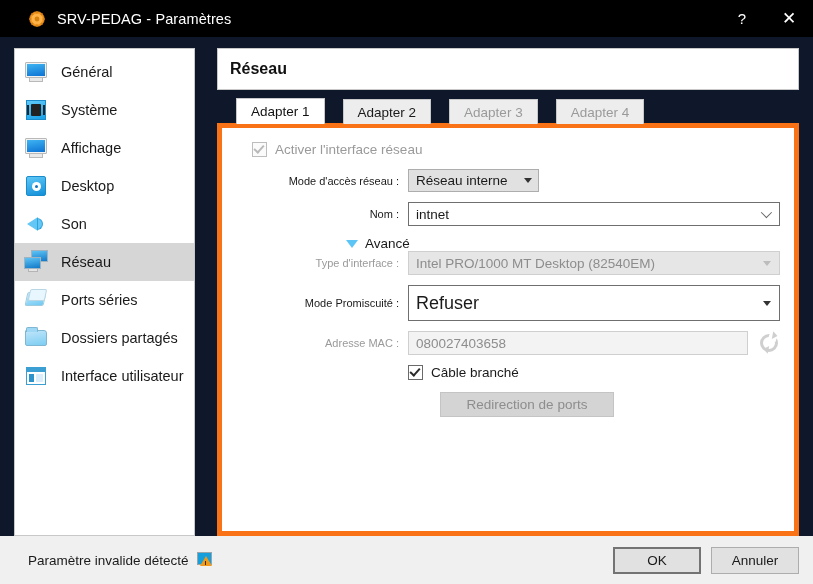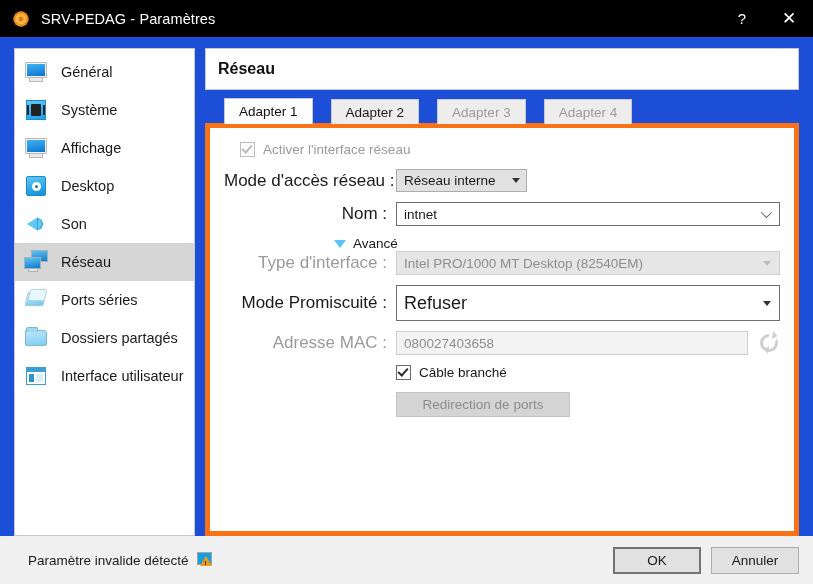--- a/index.html
+++ b/index.html
@@ -17,21 +17,21 @@
     background: #f0f0f0;
     display: flex; flex-direction: column;
   }
 
   
   .titlebar {
     height: 37px;
     background: #000000;
     display: flex; align-items: center;
     flex: 0 0 37px;
-    padding-left: 12px;
+    padding-left: 28px;
   }
   .title-icon {
     width: 18px; height: 18px;
     margin-right: 11px;
     flex: 0 0 18px;
     position: relative;
   }
   .title-text {
     color: #ffffff;
     font-size: 14.5px;
@@ -45,22 +45,22 @@
     color: #ffffff; font-size: 15px;
     cursor: default;
   }
   .tb-btn.close { width: 48px; font-size: 17px; font-weight: 300; }
 
   
   .body {
     flex: 1 1 auto;
     display: flex;
     padding: 11px 14px 0 14px;
-    gap: 0;
-    background: #1d4ed8;
+    gap: 12px;
+    background: #0f172a;
     position: relative;
   }
 
   
   .sidebar {
     width: 181px;
     flex: 0 0 181px;
     background: #ffffff;
     border: 1px solid #c8c8c8;
     padding-top: 4px;
@@ -232,21 +232,21 @@
   
   .row {
     display: flex; align-items: center;
     margin-bottom: 10px;
   }
   .lbl {
     width: 172px;
     flex: 0 0 172px;
     text-align: right;
     padding-right: 9px;
-    font-size: 17px;
+    font-size: 11px;
     color: #1a1a1a;
     white-space: nowrap;
   }
   .lbl.dim { color: #9a9a9a; }
 
   .cb-row {
     display: flex; align-items: center;
     margin-bottom: 12px;
     padding-left: 16px;
   }
@@ -391,20 +391,21 @@
     padding-left: 172px;
     margin-top: 5px;
   }
   .pf-btn {
     width: 174px; height: 25px;
     background: #d4d4d4;
     border: 1px solid #c4c4c4;
     display: flex; align-items: center; justify-content: center;
     font-size: 13.5px; color: #8d8d8d;
     cursor: default;
+    margin-left: 32px;
   }
 
   
   .footer {
     height: 48px;
     flex: 0 0 48px;
     display: flex; align-items: center;
     padding: 0 14px;
     background: #f0f0f0;
   }

